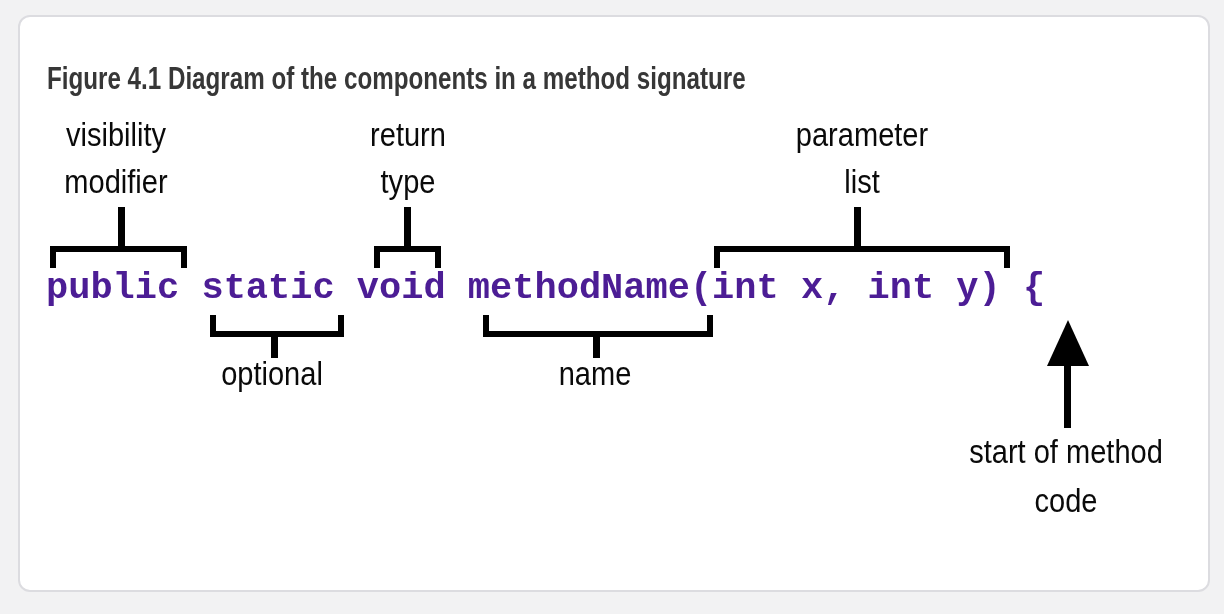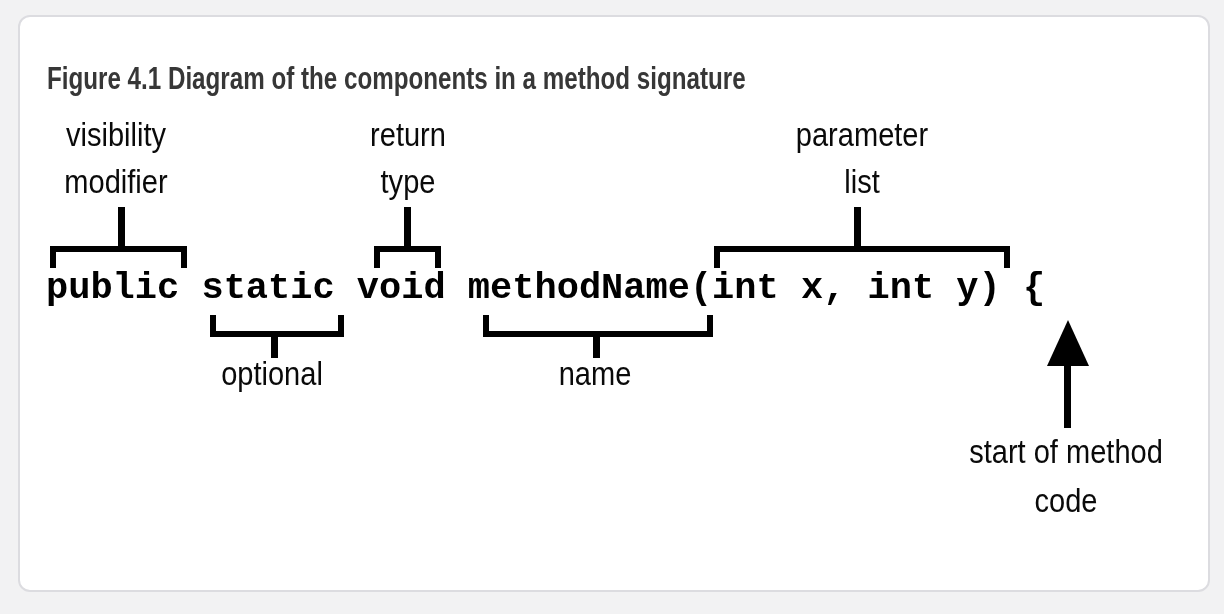--- a/index.html
+++ b/index.html
@@ -40,21 +40,21 @@
     transform:translateX(-50%) scaleX(0.88);
     transform-origin:center top;
   }
   .note-arrow{line-height:49px;}
   .code-line{
     position:absolute;
     left:46px;top:266px;
     font-family:"Liberation Mono","DejaVu Sans Mono",monospace;
     font-weight:700;
     font-size:37px;
-    color:#000000;
+    color:#4c1d95;
     white-space:pre;
     line-height:44px;
   }
   .bracket-over{   
     position:absolute;height:22px;box-sizing:border-box;
     border-top:6px solid #000;
     border-left:6px solid #000;
     border-right:6px solid #000;
   }
   .bracket-under{  

